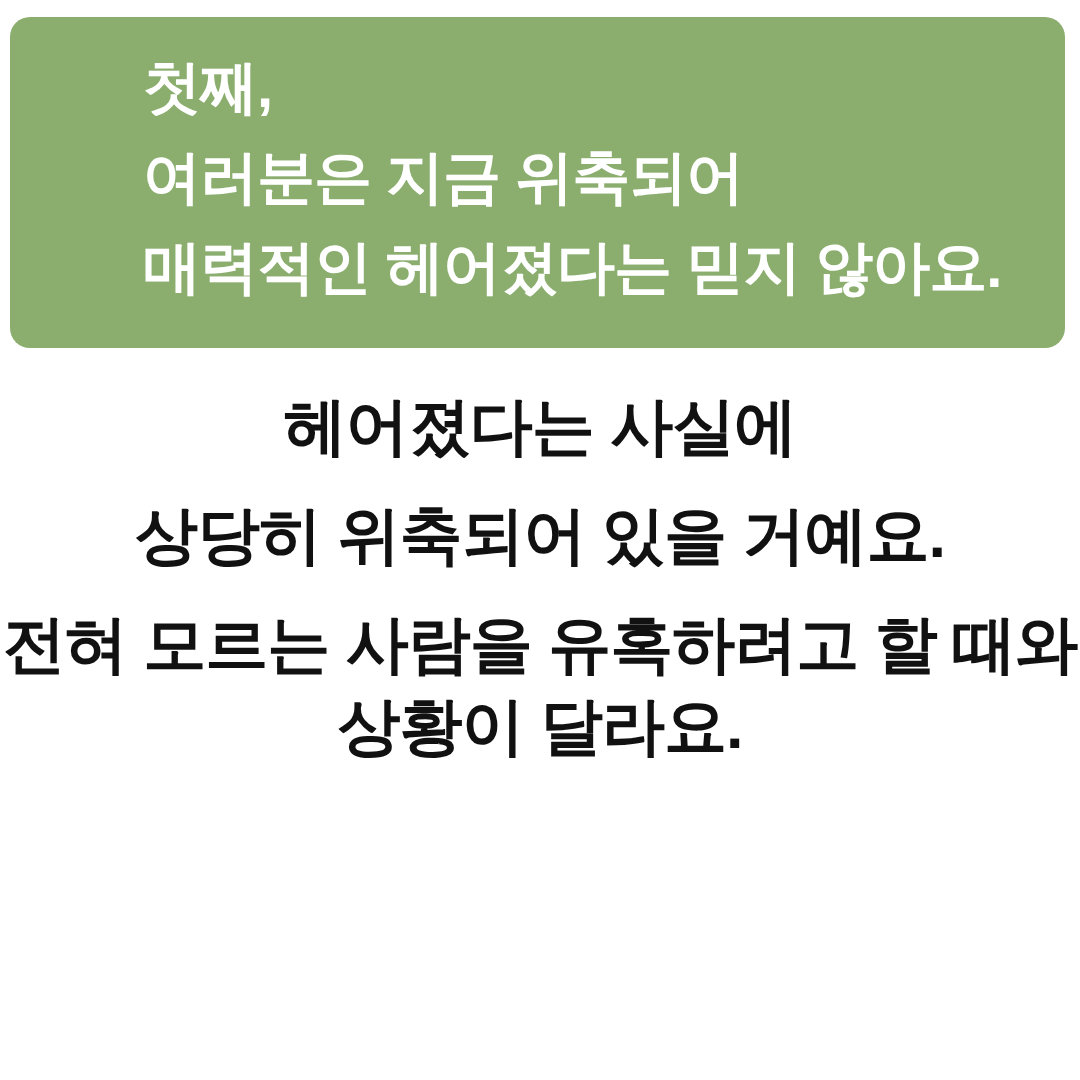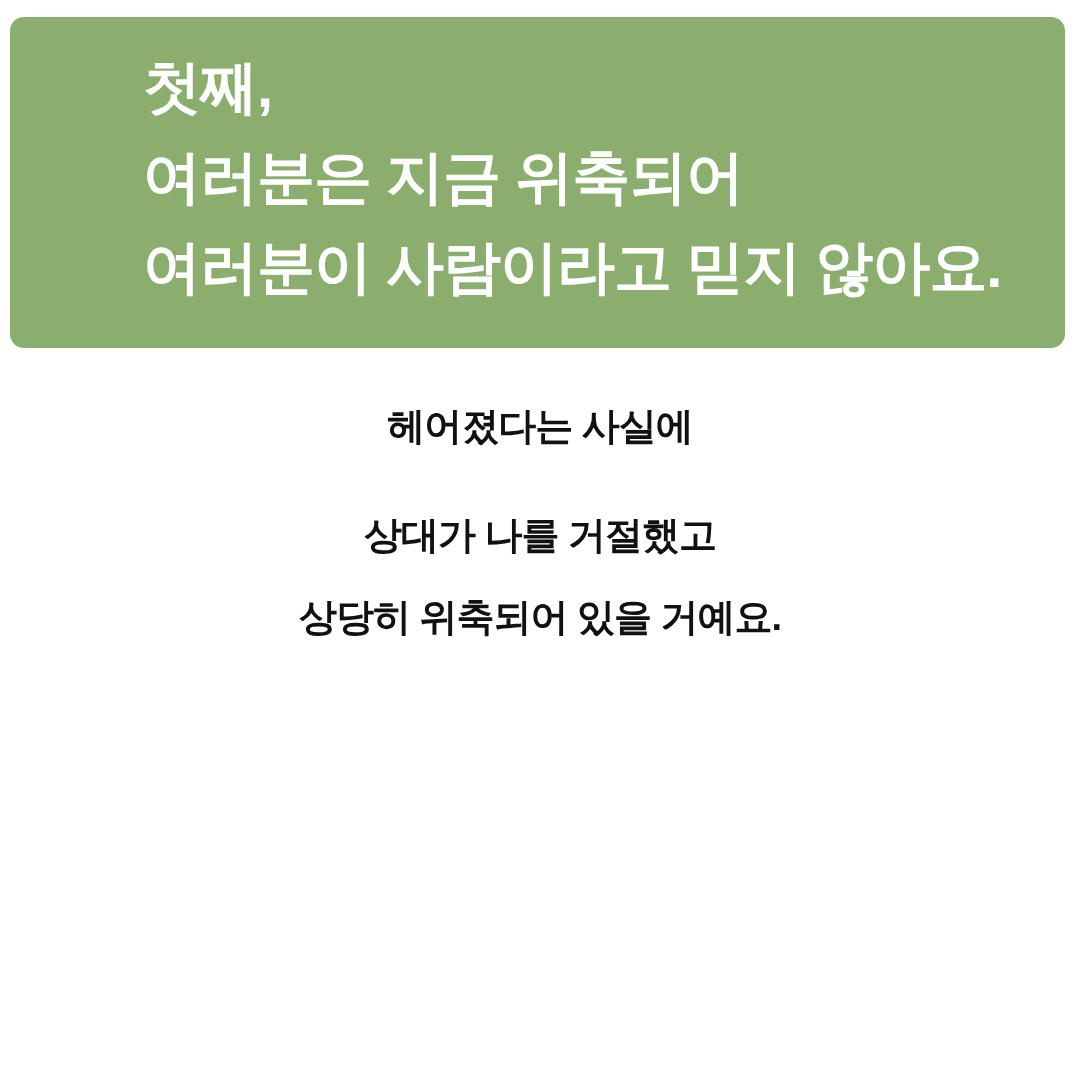--- a/index.html
+++ b/index.html
@@ -21,21 +21,21 @@
     overflow: hidden;
   }
   
   .title-box {
     position: absolute;
     left: 10px;
     top: 17px;
     width: 1055px;
     height: 331px;
     background: var(--highlight-box);
-    border-radius: 14px;
+    border-radius: 20px;
     padding: 25px 40px 0 133px;
   }
   .title-line {
     display: block;
     color: var(--title-text);
     font-size: 58px;
     line-height: 90px;
     font-weight: 700;
     letter-spacing: -1px;
     white-space: nowrap;
@@ -51,41 +51,44 @@
   }
   .para {
     margin: 0;
   }
   .para + .para {
     margin-top: 27px;
   }
   .body-line {
     display: block;
     color: var(--body-text);
-    font-size: 38px;
+    font-size: 63px;
     line-height: 82px;
     font-weight: 700;
     letter-spacing: -1px;
     white-space: nowrap;
   }
 </style>
 </head>
 <body>
 
 <div class="canvas">
 
   <section class="title-box">
     <span class="title-line">첫째,</span>
     <span class="title-line">여러분은 지금 위축되어</span>
-    <span class="title-line">여러분이 사람이라고 믿지 않아요.</span>
+    <span class="title-line">매력적인 헤어졌다는 믿지 않아요.</span>
   </section>
 
   <section class="body-text">
     <p class="para">
       <span class="body-line">헤어졌다는 사실에</span>
     </p>
     <p class="para">
-      <span class="body-line">상대가 나를 거절했고</span>
       <span class="body-line">상당히 위축되어 있을 거예요.</span>
+    </p>
+    <p class="para">
+      <span class="body-line">전혀 모르는 사람을 유혹하려고 할 때와</span>
+      <span class="body-line">상황이 달라요.</span>
     </p>
   </section>
 
 </div>
 
 </body></html>

